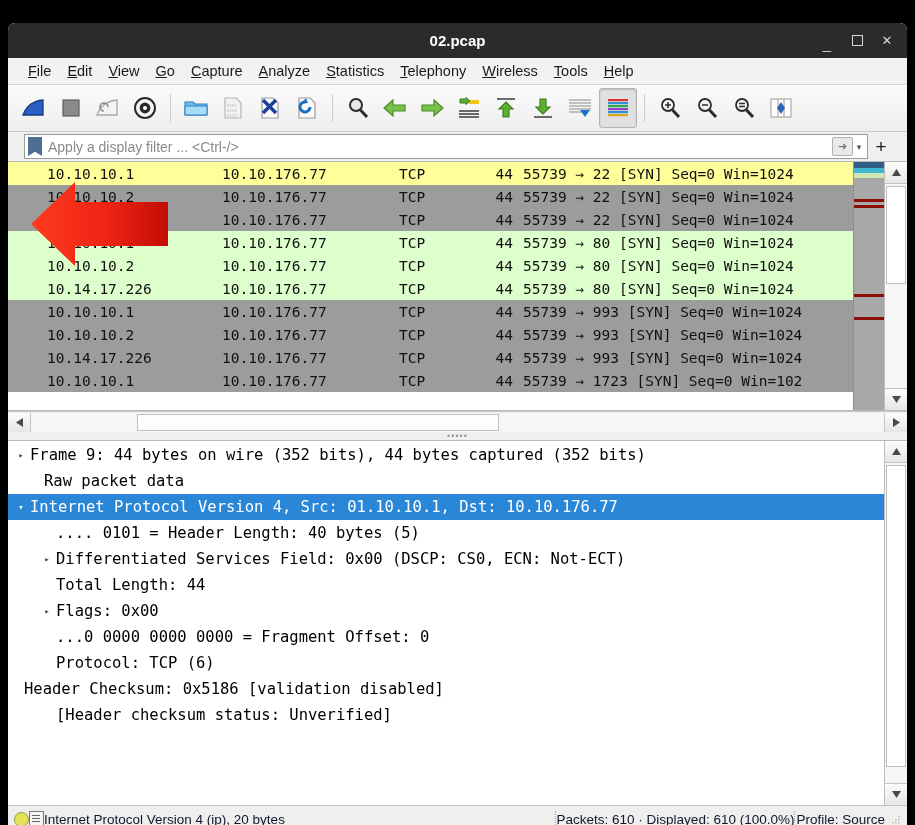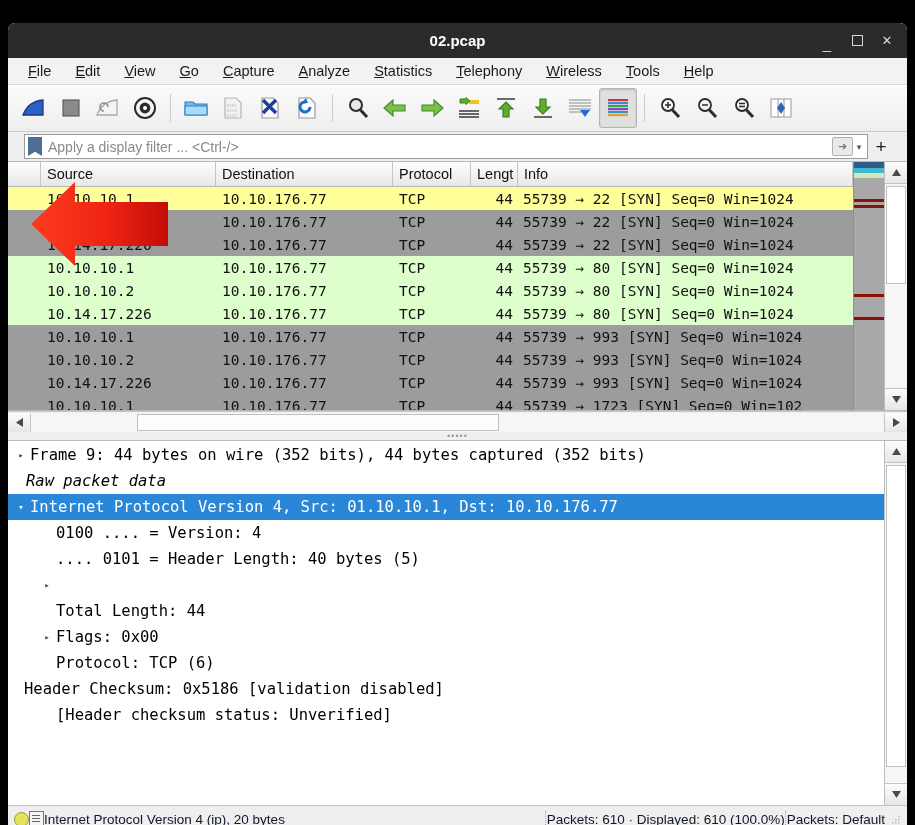--- a/index.html
+++ b/index.html
@@ -24,21 +24,21 @@
     text-align:center;color:#ffffff;font-size:15px;font-weight:bold;
   }
   .wbtns{position:absolute;right:6px;top:0;height:35px;display:flex;align-items:center;gap:2px;}
   .wbtn{width:28px;height:28px;display:flex;align-items:center;justify-content:center;
         color:#d8d8d8;font-size:13px;line-height:1;}
   .wbtn.min{align-items:flex-end;padding-bottom:7px;font-size:15px;}
   .sq{width:9px;height:9px;border:1.6px solid #d8d8d8;}
   
   .menubar{
     height:26px;background:#f2f2f2;border-bottom:1px solid #d6d6d6;
-    display:flex;align-items:center;padding-left:12px;gap:8px;flex:0 0 auto;
+    display:flex;align-items:center;padding-left:12px;gap:0px;flex:0 0 auto;
   }
   .menuitem{font-size:14.5px;color:#1a1a1a;padding:2px 8px;white-space:nowrap;}
   .menuitem u{text-decoration:underline;}
   
   .toolbar{
     height:46px;background:linear-gradient(#fbfbfb,#eeeeee);
     border-bottom:1px solid #c9c9c9;display:flex;align-items:center;
     padding-left:8px;gap:1px;flex:0 0 auto;
   }
   .tbtn{width:36px;height:38px;display:flex;align-items:center;justify-content:center;border-radius:3px;}
@@ -311,28 +311,20 @@
       <span class="fplace">Apply a display filter ... &lt;Ctrl-/&gt;</span>
       <span class="fgo">➜</span>
       <span class="fcaret">▾</span>
     </div>
     <div class="fplus">+</div>
   </div>
 
   <div class="plistwrap">
     <div class="plistmain">
 
-      <div class="phead">
-        <div class="pcell c-idx"></div>
-        <div class="pcell c-src">Source</div>
-        <div class="pcell c-dst">Destination</div>
-        <div class="pcell c-pro">Protocol</div>
-        <div class="pcell c-len">Lengt</div>
-        <div class="pcell c-inf">Info</div>
-      </div>
 
       <div class="prows" id="packet-rows">
           <div class="prow" style="background: rgb(255, 255, 153); color: rgb(26, 26, 26);">
             <div class="pcell c-idx"></div>
             <div class="pcell c-src">10.10.10.1</div>
             <div class="pcell c-dst">10.10.176.77</div>
             <div class="pcell c-pro">TCP</div>
             <div class="pcell c-len">44</div>
             <div class="pcell c-inf">55739 → 22 [SYN] Seq=0 Win=1024</div>
           </div>
@@ -468,46 +460,47 @@
   <div class="splitter">
     <div class="sdots">•••••</div>
   </div>
 
   <div class="detailwrap">
     <div class="dtree" id="detail-rows">
         <div class="drow" style="padding-left: 6px;">
           <span class="dtw">▸</span>
           <span class="dtext">Frame 9: 44 bytes on wire (352 bits), 44 bytes captured (352 bits)</span>
         </div>
-        <div class="drow" style="padding-left: 2px; font-style: italic;">
+        <div class="drow" style="padding-left: 20px;">
           <span class="dtw"></span>
           <span class="dtext">Raw packet data</span>
         </div>
         <div class="drow sel" style="padding-left: 6px;">
           <span class="dtw">▾</span>
           <span class="dtext">Internet Protocol Version 4, Src: 01.10.10.1, Dst: 10.10.176.77</span>
         </div>
         <div class="drow" style="padding-left: 32px;">
           <span class="dtw"></span>
-          <span class="dtext">0100 .... = Version: 4</span>
-        </div>
-        <div class="drow" style="padding-left: 32px;">
-          <span class="dtw"></span>
           <span class="dtext">.... 0101 = Header Length: 40 bytes (5)</span>
         </div>
         <div class="drow" style="padding-left: 32px;">
           <span class="dtw">▸</span>
+          <span class="dtext">Differentiated Services Field: 0x00 (DSCP: CS0, ECN: Not-ECT)</span>
         </div>
         <div class="drow" style="padding-left: 32px;">
           <span class="dtw"></span>
           <span class="dtext">Total Length: 44</span>
         </div>
         <div class="drow" style="padding-left: 32px;">
           <span class="dtw">▸</span>
           <span class="dtext">Flags: 0x00</span>
+        </div>
+        <div class="drow" style="padding-left: 32px;">
+          <span class="dtw"></span>
+          <span class="dtext">...0 0000 0000 0000 = Fragment Offset: 0</span>
         </div>
         <div class="drow" style="padding-left: 32px;">
           <span class="dtw"></span>
           <span class="dtext">Protocol: TCP (6)</span>
         </div>
         <div class="drow" style="">
           <span class="dtw"></span>
           <span class="dtext">Header Checksum: 0x5186 [validation disabled]</span>
         </div>
         <div class="drow" style="padding-left: 32px;">
@@ -533,21 +526,21 @@
   </div>
 
   <div class="statusbar">
     <span class="sbdot"></span>
     <span class="sbnote"></span>
     <span>Internet Protocol Version 4 (ip), 20 bytes</span>
     <span class="sbexp"></span>
     <span class="sbsep"></span>
     <span>Packets: 610 · Displayed: 610 (100.0%)</span>
     <span class="sbsep"></span>
-    <span>Packets: Default</span>
+    <span>Profile: Source</span>
     <span class="grip">
       <svg width="12" height="12" viewBox="0 0 12 12">
           <g fill="#999">
             <rect x="9" y="3" width="1.6" height="1.6"></rect>
             <rect x="6" y="6" width="1.6" height="1.6"></rect>
             <rect x="9" y="6" width="1.6" height="1.6"></rect>
             <rect x="3" y="9" width="1.6" height="1.6"></rect>
             <rect x="6" y="9" width="1.6" height="1.6"></rect>
             <rect x="9" y="9" width="1.6" height="1.6"></rect>
           </g>

